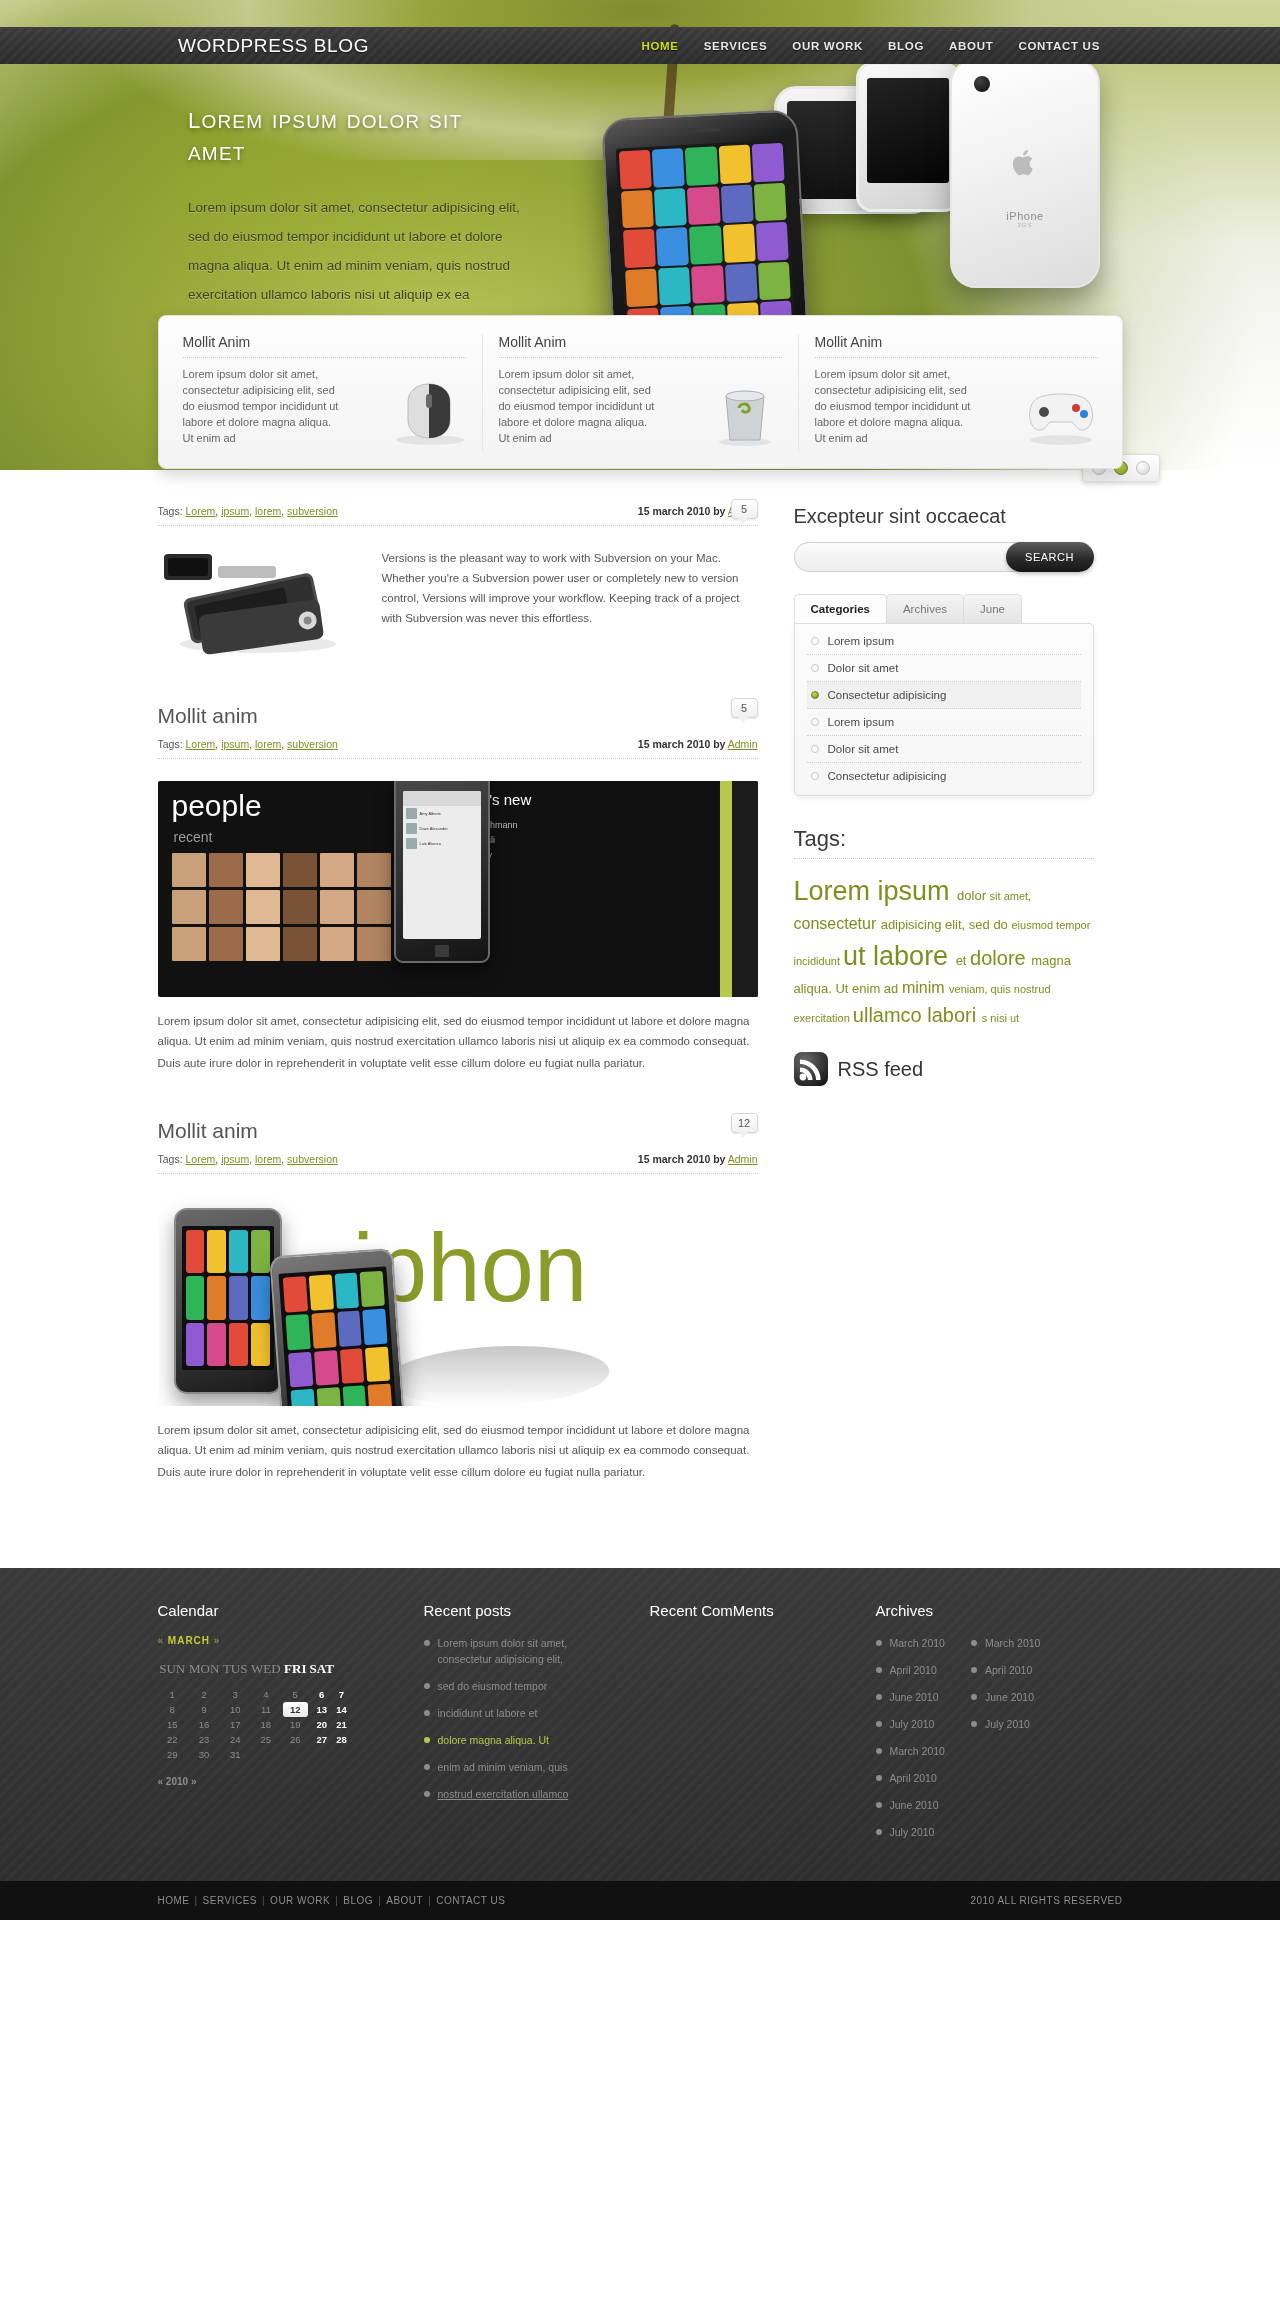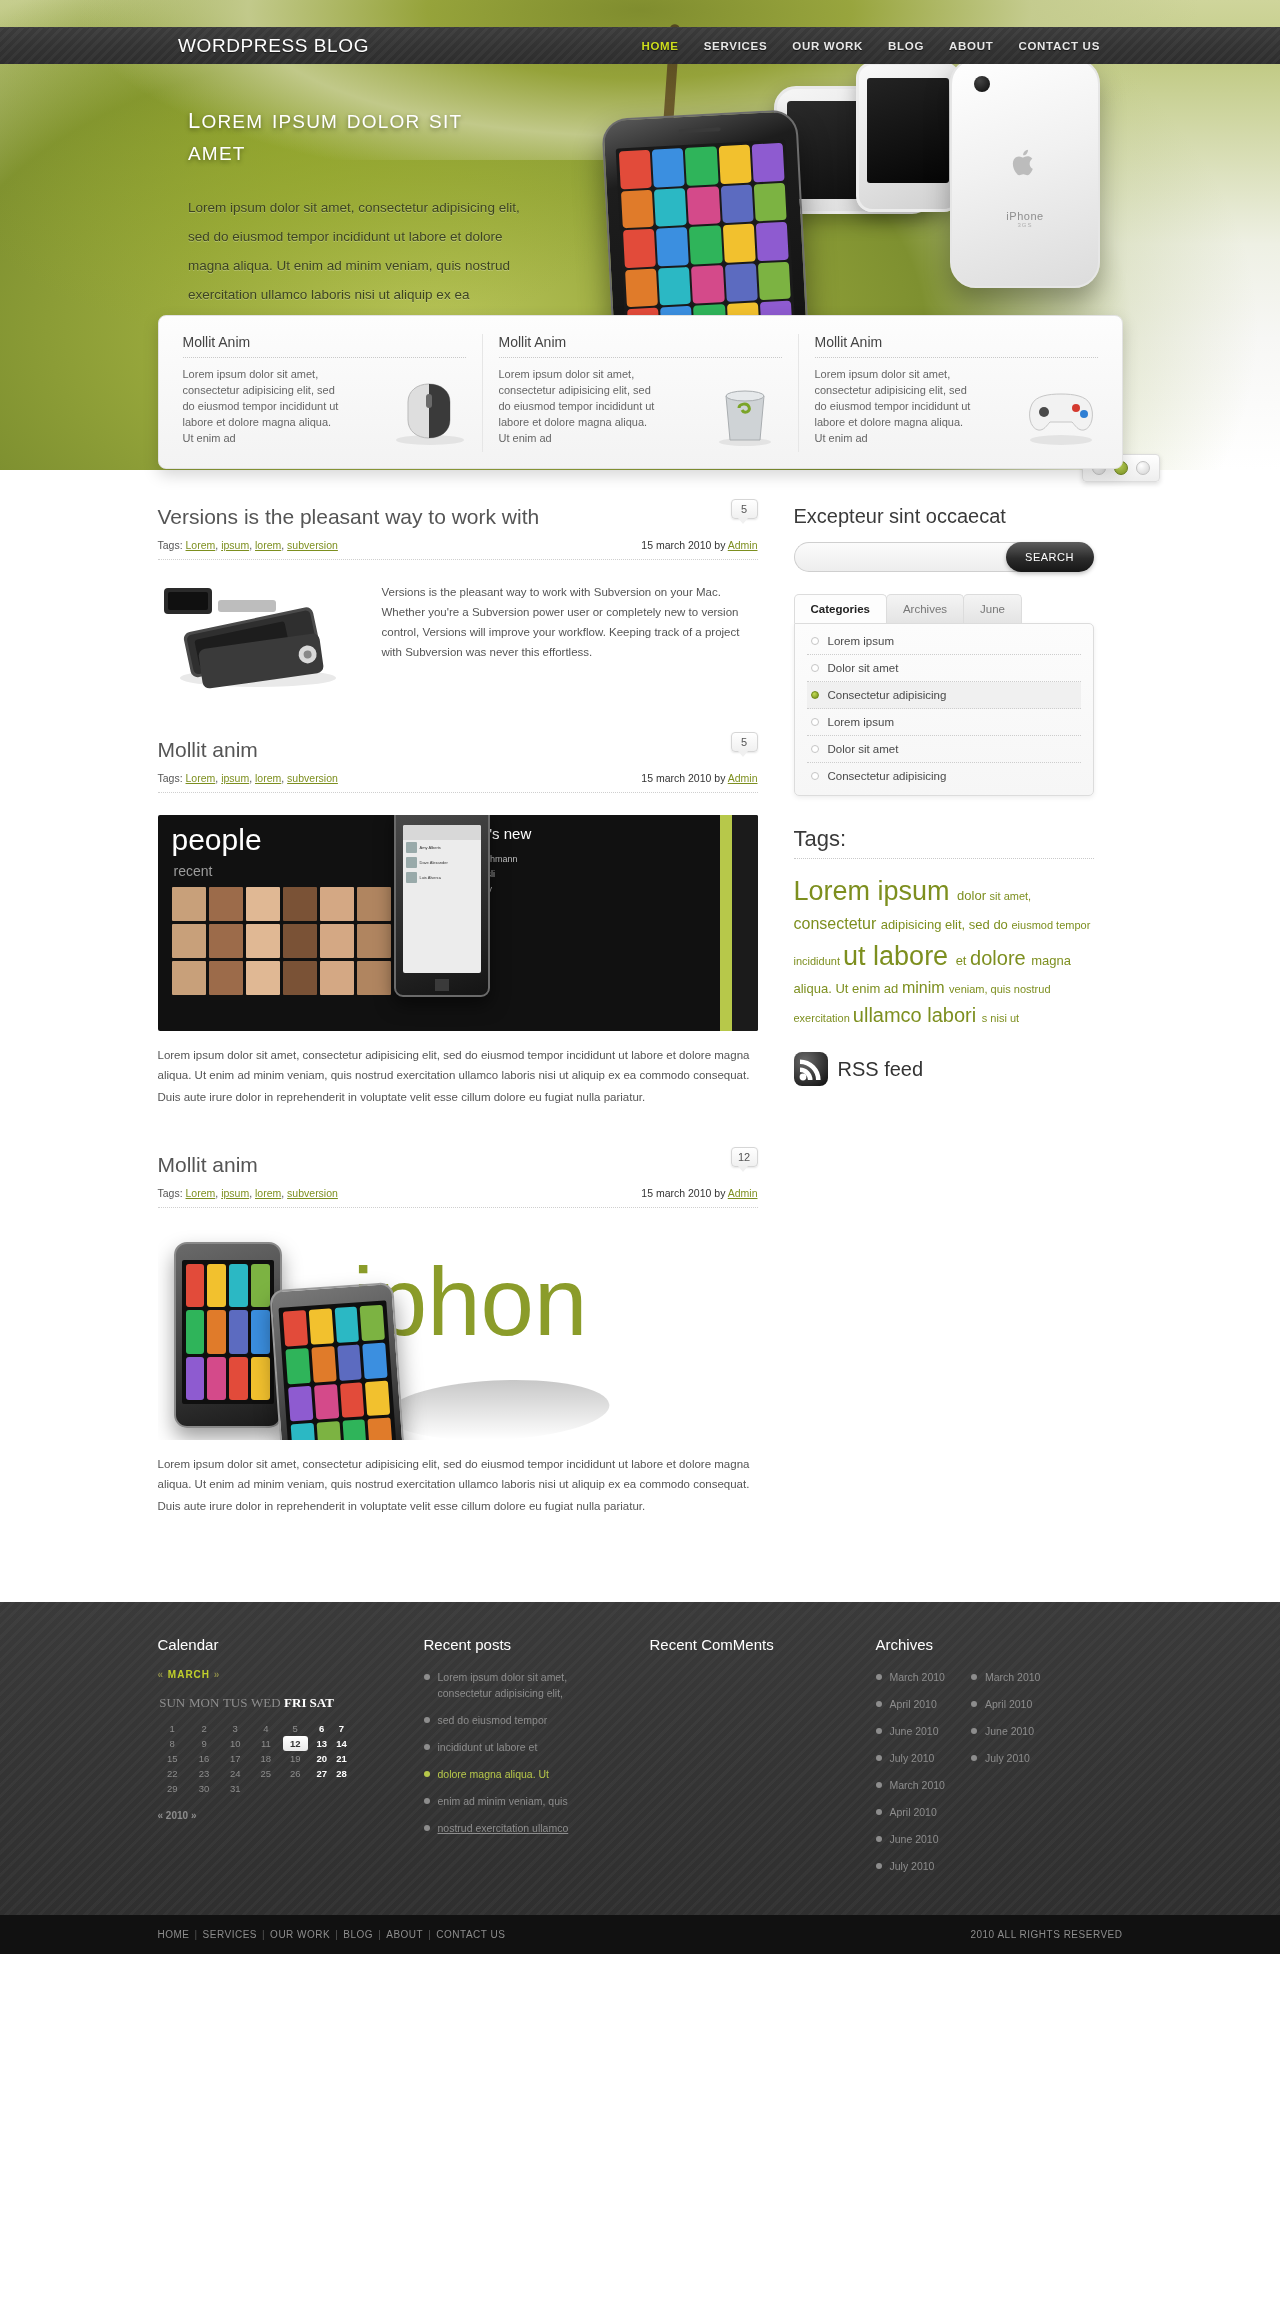--- a/index.html
+++ b/index.html
@@ -120,21 +120,21 @@
   .wrap{ width:965px; margin:0 auto; display:flex; gap:36px; padding-top:36px; padding-bottom:40px; }
   .content{ width:600px; }
   .sidebar{ width:300px; }
 
   .post{ margin-bottom:46px; }
   .post-head{ position:relative; border-bottom:1px dotted #cfcfcf; padding-bottom:8px; }
   .post h2{ font-size:21px; font-weight:400; color:#555; margin-bottom:10px; }
   .post-meta{ display:flex; justify-content:space-between; align-items:flex-end; font-size:10.5px; color:#555; }
   .post-meta a{ color:#7d8f1f; }
   .tags-line a{ text-decoration:underline; }
-  .date b{ font-weight:normal; color:#333; }
+  .date b{ font-weight:bold; color:#333; }
   .badge{
     position:absolute; right:0; top:-6px; min-width:27px; text-align:center;
     background:linear-gradient(180deg,#fff,#f0f0f0); border:1px solid #d6d6d6;
     border-radius:4px; font-size:11px; color:#555; padding:3px 6px;
     box-shadow:0 1px 2px rgba(0,0,0,.1);
   }
   .badge:after{
     content:""; position:absolute; right:9px; bottom:-6px; width:0; height:0;
     border-left:5px solid transparent; border-right:5px solid transparent; border-top:6px solid #f0f0f0;
   }
@@ -385,21 +385,20 @@
           </svg></span>
       </div>
     </div>
 
   <div class="wrap">
 
     <div class="content">
 
       <div class="post">
         <div class="post-head">
-          <h2>Versions is the pleasant way to work with</h2>
           <div class="badge">5</div>
           <div class="post-meta">
             <div class="tags-line">
               <span>Tags:</span>
               <a href="#">Lorem</a>,
               <a href="#">ipsum</a>,
               <a href="#">lorem</a>,
               <a href="#">subversion</a>
             </div>
             <div class="date">

